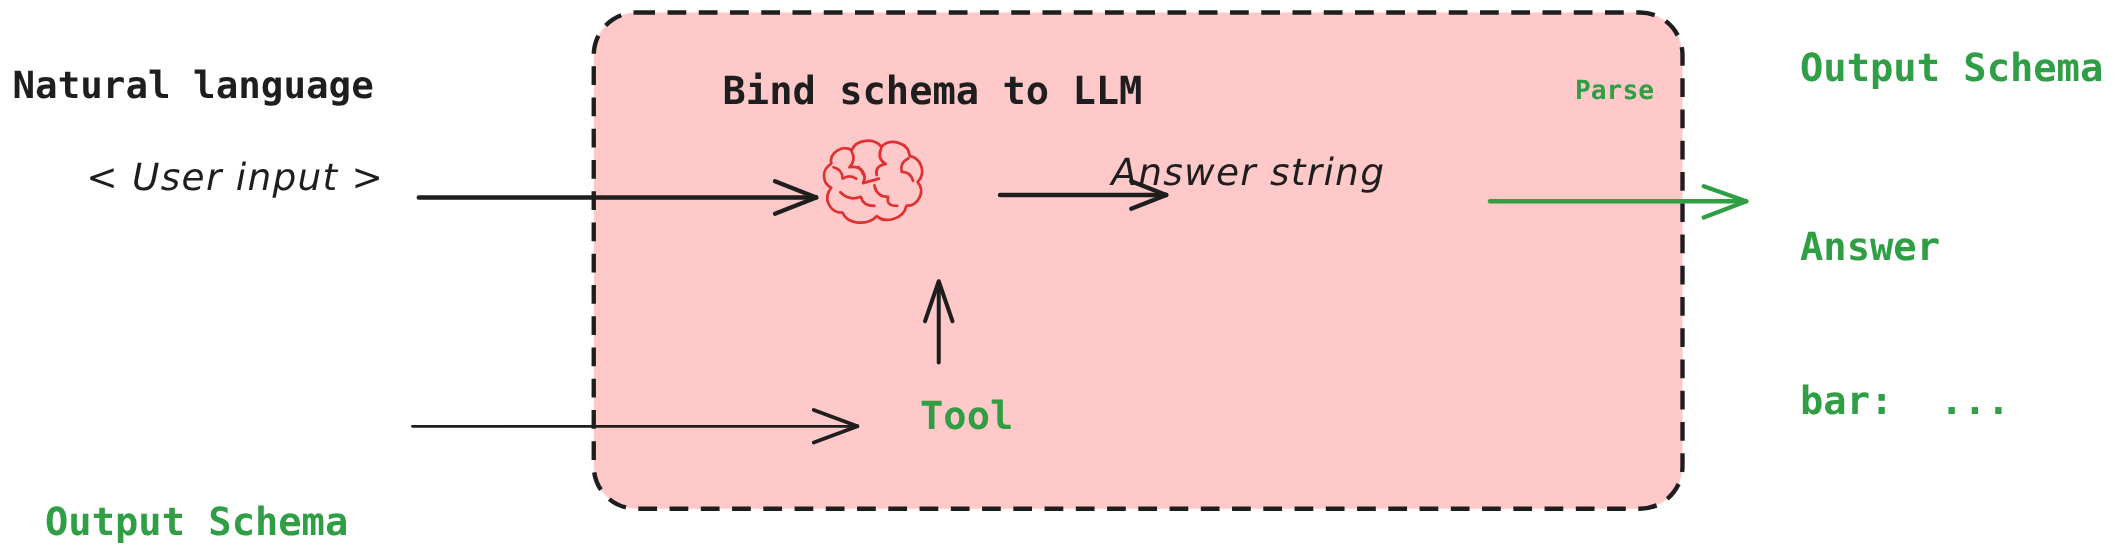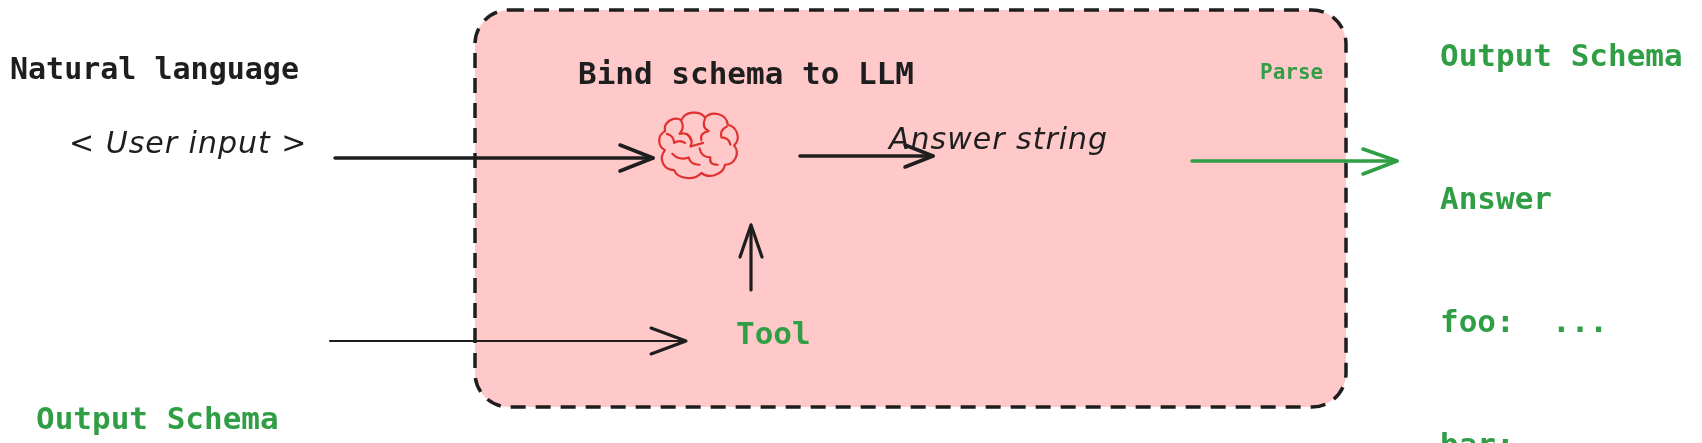--- a/index.html
+++ b/index.html
@@ -87,17 +87,16 @@
   <div id="left-schema" class="abs mono green">
     <div>Output Schema</div>
     
     
   </div>
 
   <div id="right-title" class="abs mono green">Output Schema</div>
 
   <div id="right-body" class="abs mono green">
     <div>Answer</div>
-    <div>foo:  ...</div>
     <div>bar:  ...</div>
   </div>
 
 </div>
 
 </body></html>

